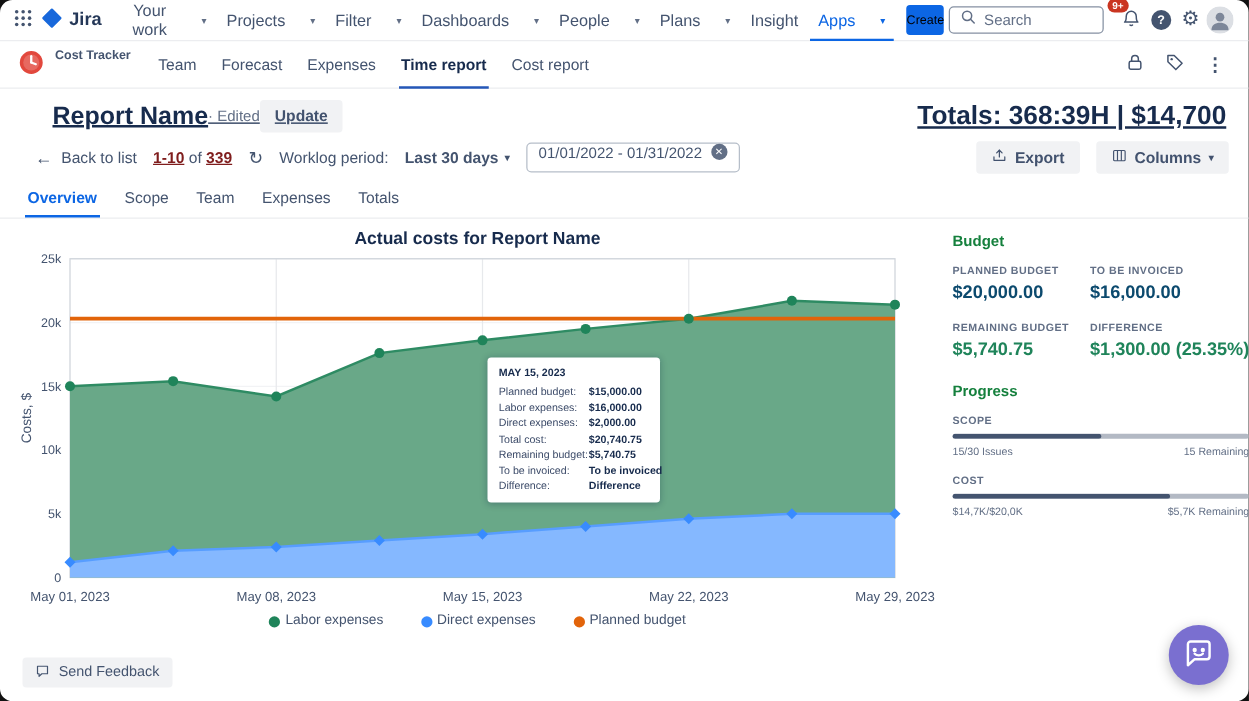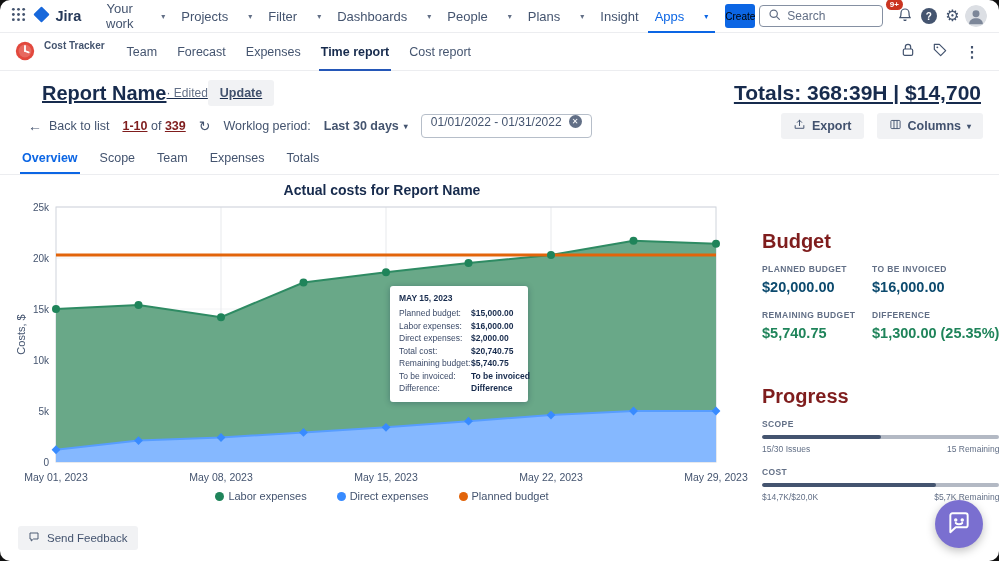--- a/index.html
+++ b/index.html
@@ -60,32 +60,32 @@
   .page-tabs { display:flex; gap:18px; padding:4px 16px 0 20px; border-bottom:1px solid #ECEDF0; }
   .ptab { font-size:12.5px; color:#44546F; padding:4px 2px 9px; }
   .ptab.active { color:#0C66E4; font-weight:bold; box-shadow:inset 0 -2px 0 #0C66E4; }
 
   
   .content { display:flex; padding:0 12px 0 14px; }
   .chart-wrap { width:736px; position:relative; flex:none; }
   .chart-title { text-align:center; font-size:14px; font-weight:bold; color:#172B4D; padding-top:7px; height:23px; }
   #chart-svg { display:block; }
   .legend { display:flex; justify-content:center; gap:30px; margin-top:0; font-size:11px; color:#44546F; align-items:center; }
-  .leg-item { display:flex; align-items:center; gap:4px; cursor:pointer; }
+  .leg-item { display:flex; align-items:flex-end; gap:4px; cursor:pointer; }
   .leg-item .dot { width:9px; height:9px; border-radius:50%; display:inline-block; }
 
   .tooltip { position:absolute; left:376px; top:111px; width:138px; background:#fff; border-radius:3px; box-shadow:0 1px 6px rgba(9,30,66,.31); padding:7px 9px; z-index:5; }
   .tooltip-title { font-size:8.5px; font-weight:bold; margin-bottom:4px; color:#172B4D; }
   .t-row { display:flex; font-size:8.5px; line-height:12.5px; color:#3B4A68; }
   .t-label { width:72px; flex:none; }
   .t-val { font-weight:bold; color:#172B4D; white-space:nowrap; }
 
   
   .sidebar { flex:1; padding:11px 0 0 12px; }
-  .side-h { font-size:20px; font-weight:bold; color:#7f1d1d; margin-bottom:11px;margin-top:44px; }
+  .side-h { font-size:12px; font-weight:bold; color:#15803d; margin-bottom:11px; }
   .b-grid { display:grid; grid-template-columns:102px 1fr; column-gap:8px; row-gap:15px; margin-bottom:18px; }
   .b-label { font-size:8.5px; font-weight:bold; color:#626F86; letter-spacing:.4px; margin-bottom:5px; white-space:nowrap; }
   .b-val { font-size:14.5px; font-weight:bold; color:#0c4a6e; white-space:nowrap; }
   .b-val.green { color:#1F845A; }
   .p-block { margin-bottom:13px; }
   .p-bar { height:4px; border-radius:2px; background:#B3B9C4; margin:6px 0 5px; overflow:hidden; }
   .p-fill { height:100%; background:#44546F; border-radius:2px; width:0; }
   .p-meta { display:flex; justify-content:space-between; font-size:8.5px; color:#626F86; }
 
   

